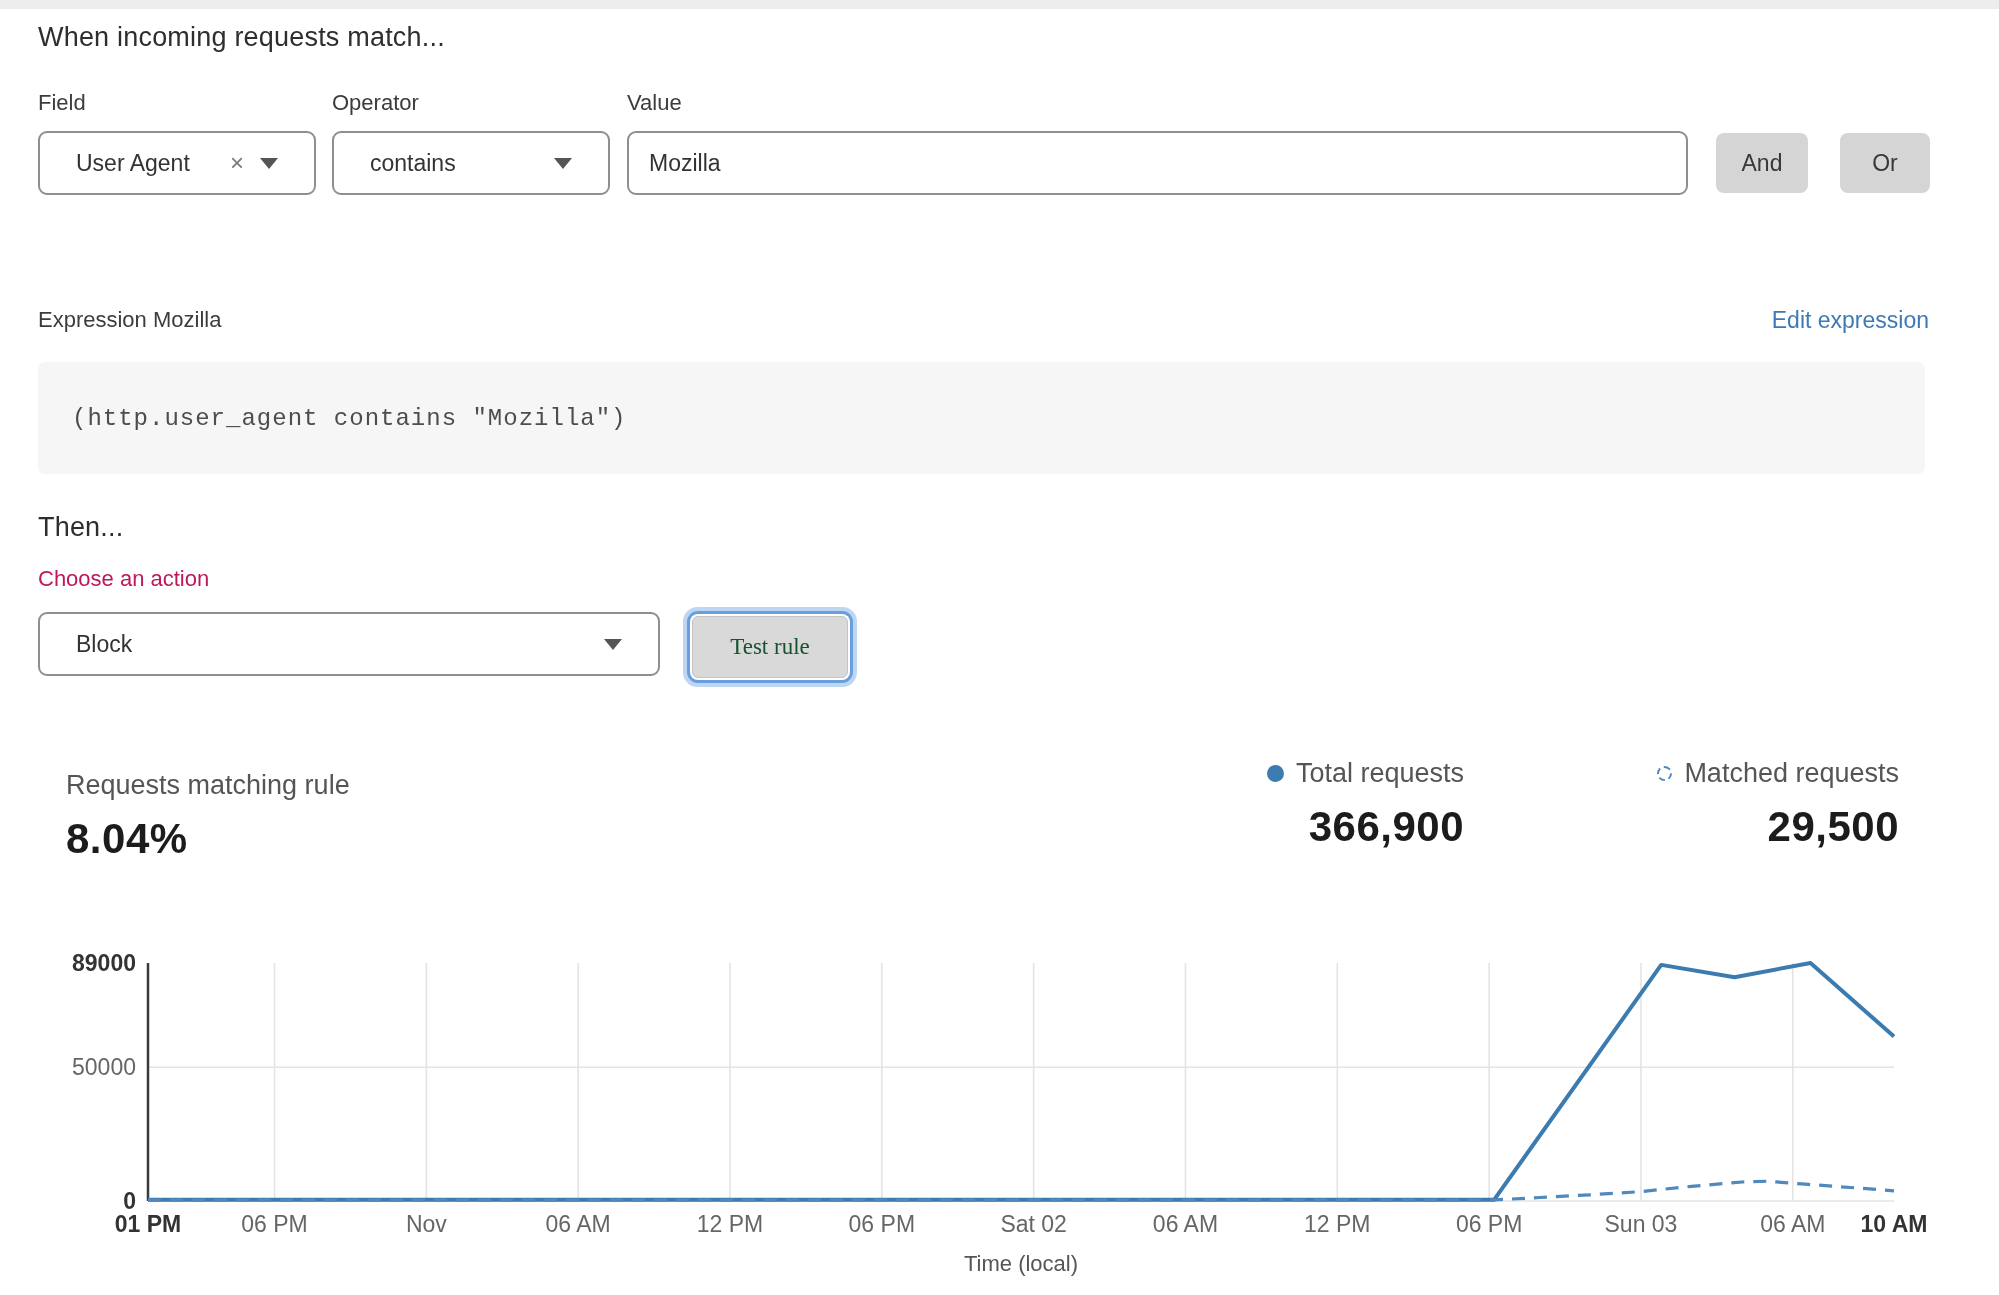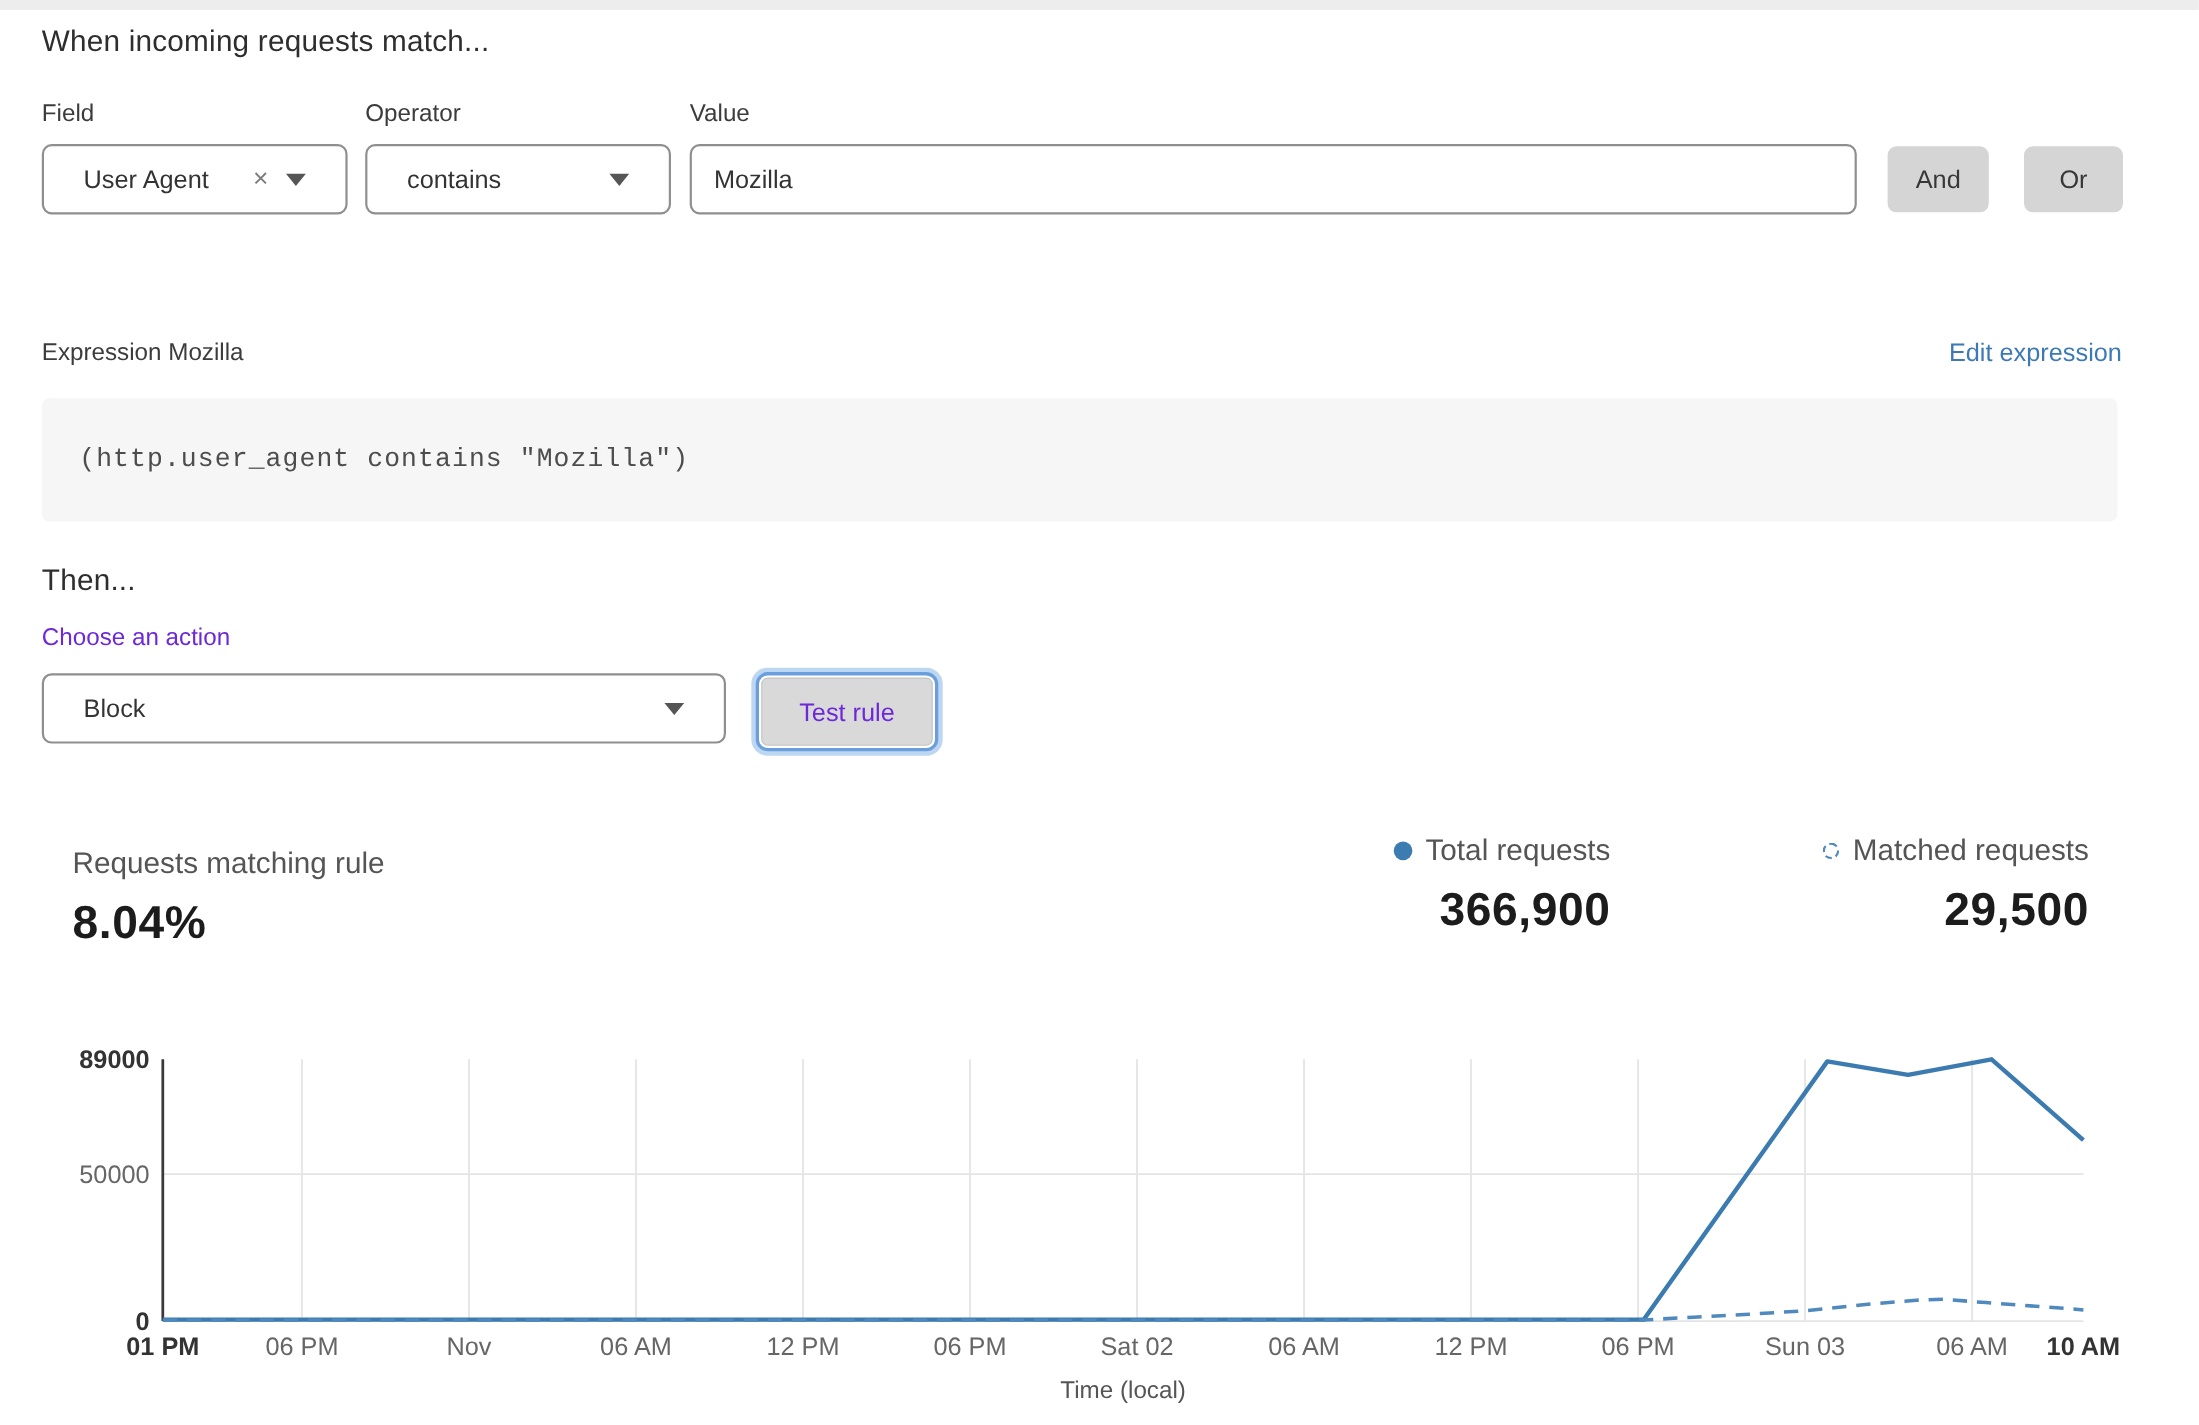--- a/index.html
+++ b/index.html
@@ -7,21 +7,21 @@
   body { font-family:"Liberation Sans", sans-serif; color:#303030; }
   .page { position:relative; width:1999px; height:1295px; background:#fff; overflow:hidden; }
 
   .top-strip { position:absolute; left:0; top:0; width:1999px; height:9px; background:#ededee; }
 
   .h-title { position:absolute; left:38px; font-size:27px; font-weight:400; color:#2e2e2e; letter-spacing:.2px; }
   #title-main { top:22px; }
   #title-then { top:512px; }
 
   .fld-label { position:absolute; top:90px; font-size:22px; color:#3c3c3c; }
-  .sub-label { position:absolute; font-size:22px; color:#6d28d9; }
+  .sub-label { position:absolute; font-size:22px; color:#be185d; }
 
   .selectbox {
     position:absolute; top:131px; height:64px; background:#fff;
     border:2px solid #8f8f8f; border-radius:9px;
     display:flex; align-items:center; padding:0 36px; font-size:23px; color:#333;
   }
   .selectbox .grow { flex:1; }
   .chevron {
     width:0; height:0; border-left:9px solid transparent; border-right:9px solid transparent;
     border-top:11px solid #555; margin-left:16px; flex:none;
@@ -46,21 +46,21 @@
     position:absolute; left:38px; top:362px; width:1887px; height:112px;
     background:#f6f6f6; border-radius:7px; display:flex; align-items:center; padding:0 34px;
   }
   .codebox code { font-family:"Liberation Mono","DejaVu Sans Mono",monospace; font-size:24px; color:#4d4d4d; letter-spacing:1px; }
 
   .action-select { top:612px !important; }
 
   .test-btn {
     position:absolute; left:692px; top:616px; width:156px; height:62px;
     background:#d9d9d9; border:1px solid #c4c4c4; border-radius:6px;
-    font-size:23px; color:#6d28d9; font-family:Liberation Sans, sans-serif; cursor:pointer;
+    font-size:23px; color:#14532d; font-family:Liberation Serif, serif; cursor:pointer;
     box-shadow: 0 0 0 2px #ffffff, 0 0 0 5px #6b9edc, 0 0 0 9px #bdd7f3;
   }
 
   .stat-label { font-size:27px; color:#555; display:flex; align-items:center; gap:12px; }
   .stat-value { font-size:42px; font-weight:700; color:#1c1c1c; margin-top:14px; letter-spacing:.5px; }
   .stat-left  { position:absolute; left:66px; top:770px; }
   .stat-total { position:absolute; top:758px; right:535px; text-align:right; }
   .stat-matched { position:absolute; top:758px; right:100px; text-align:right; }
   .stat-total .stat-label, .stat-matched .stat-label { justify-content:flex-end; }
   .dot-solid { width:17px; height:17px; border-radius:50%; background:#3d7cb1; flex:none; }

